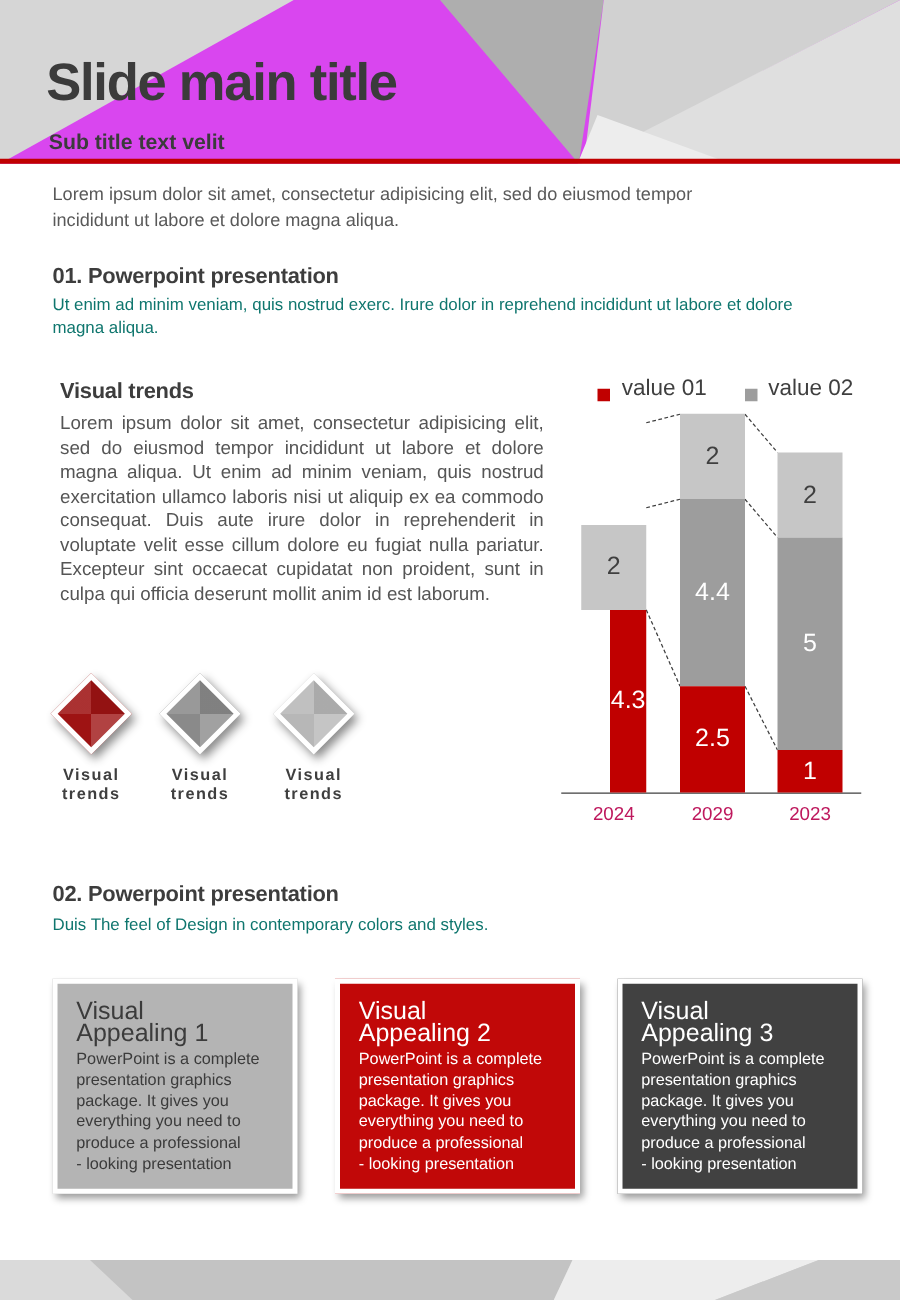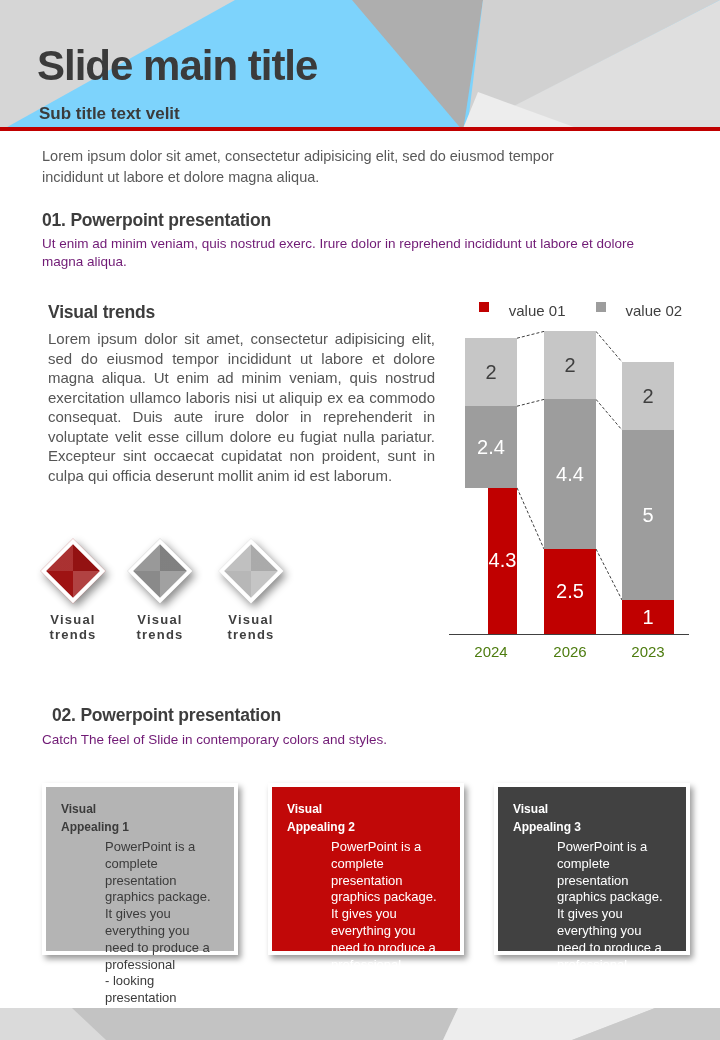--- a/index.html
+++ b/index.html
@@ -1,78 +1,78 @@
 <!DOCTYPE html>
 <html><head>
 <meta charset="utf-8">
 <style>
   html,body{margin:0;padding:0;}
   body{width:720px;height:1040px;position:relative;background:#ffffff;
        font-family:"Liberation Sans",sans-serif;overflow:hidden;}
 
   
-  .header{position:absolute;top:0;left:0;width:720px;height:131px;background:#7dd3fc;overflow:hidden;}
+  .header{position:absolute;top:0;left:0;width:720px;height:131px;background:#d946ef;overflow:hidden;}
   .facet{position:absolute;inset:0;}
   .hf1{background:#d6d6d6;clip-path:polygon(0 0,235px 0,0 131px);}
   .hf2{background:#aeaeae;clip-path:polygon(352px 0,483px 0,463px 131px);}
   .hf3{background:#d1d1d1;clip-path:polygon(483px 0,720px 0,467px 131px);}
   .hf4{background:#dfdfdf;clip-path:polygon(720px 0,720px 131px,465px 131px);}
   .hf5{background:#ededed;clip-path:polygon(462px 131px,585px 131px,478px 92px);}
   .header-title{position:absolute;left:37px;top:42px;font-size:42px;font-weight:bold;
       color:#3b3b3b;letter-spacing:-1px;white-space:nowrap;}
   .header-sub{position:absolute;left:39px;top:104px;font-size:17px;font-weight:bold;color:#3b3b3b;}
   .red-rule{position:absolute;left:0;top:127px;width:720px;height:4px;background:#c00000;}
 
   
   .intro{position:absolute;left:42px;top:146px;width:565px;font-size:14.5px;line-height:21px;color:#595959;}
   .sec-heading{position:absolute;font-size:17.5px;font-weight:bold;color:#3d3d3d;letter-spacing:-0.2px;}
-  .sec-body{position:absolute;font-size:13.5px;line-height:17.5px;color:#701a75;}
+  .sec-body{position:absolute;font-size:13.5px;line-height:17.5px;color:#0f766e;}
   .h01{left:42px;top:210px;}
   .p01{left:42px;top:235px;width:610px;}
   .vt-heading{left:48px;top:302px;}
   .vt-body{position:absolute;left:48px;top:329px;width:387px;font-size:15px;line-height:19.5px;
       color:#555555;text-align:justify;}
 
   
   .chart{position:absolute;left:445px;top:300px;width:255px;}
   .legend{display:flex;justify-content:center;gap:30px;padding-left:16px;height:20px;align-items:center;}
-  .legend-item{display:flex;align-items:flex-start;gap:20px;font-size:15px;color:#3f3f3f;}
+  .legend-item{display:flex;align-items:flex-end;gap:9px;font-size:18px;color:#3f3f3f;}
   .swatch{width:10px;height:10px;display:inline-block;}
   .plot{position:relative;height:304px;margin-top:10px;}
   .bar{position:absolute;bottom:0;width:52px;display:flex;flex-direction:column-reverse;}
   .seg{display:flex;align-items:center;justify-content:center;}
   .seg span{font-size:20px;}
   .axis-line{position:absolute;bottom:-1px;left:4px;width:240px;height:1px;background:#404040;}
   .connector-svg{position:absolute;inset:0;overflow:visible;pointer-events:none;}
   .connector-svg line{stroke:#3f3f3f;stroke-width:1;stroke-dasharray:3 2;}
   .cats{position:relative;height:24px;margin-top:9px;}
-  .cat{position:absolute;transform:translateX(-50%);font-size:15px;color:#4d7c0f;}
+  .cat{position:absolute;transform:translateX(-50%);font-size:15px;color:#be185d;}
 
   
   .diamond-group{position:absolute;top:540px;left:0;width:320px;height:120px;}
   .diamond-item{position:absolute;width:96px;text-align:center;}
   .diamond-outer{filter:drop-shadow(3px 4px 4px rgba(0,0,0,0.45));width:62px;height:62px;margin:0 auto;
       display:flex;align-items:center;justify-content:center;}
   .diamond{width:38px;height:38px;border:4px solid #ffffff;transform:rotate(45deg);position:relative;}
   .diamond::before{content:"";position:absolute;inset:0;
       background:conic-gradient(from 45deg,rgba(255,255,255,0.20) 0 90deg,rgba(255,255,255,0) 90deg 180deg,
                  rgba(255,255,255,0.13) 180deg 270deg,rgba(0,0,0,0.07) 270deg 360deg);}
   .diamond-label{margin:10px auto 0;width:70px;font-size:13px;font-weight:bold;color:#3f3f3f;
       letter-spacing:1.2px;line-height:15px;}
 
   
-  .h02{left:42px;top:705px;margin-left:10px;}
+  .h02{left:42px;top:705px;}
   .p02{left:42px;top:731px;width:620px;}
 
   
   .cards{position:absolute;left:42px;top:783px;width:648px;display:flex;gap:30px;}
   .card{width:196px;height:172px;box-sizing:border-box;border:4px solid #ffffff;
       box-shadow:3px 4px 6px rgba(0,0,0,0.40);padding:13px 15px;}
-  .card-title{font-size:12px;font-weight:bold;line-height:18px;}
-  .card-body{margin-top:3px;font-size:13px;line-height:16.8px;margin-left:44px;}
+  .card-title{font-size:20px;font-weight:normal;line-height:18px;}
+  .card-body{margin-top:3px;font-size:13px;line-height:16.8px;}
 
   
   .footer{position:absolute;left:0;top:1008px;width:720px;height:32px;background:#d3d3d3;overflow:hidden;}
   .ff1{background:#dadada;clip-path:polygon(0 0,78px 0,110px 32px,0 32px);}
   .ff2{background:#c3c3c3;clip-path:polygon(72px 0,458px 0,443px 32px,106px 32px);}
   .ff3{background:#ededed;clip-path:polygon(458px 0,655px 0,572px 32px,443px 32px);}
   .ff4{background:#c9c9c9;clip-path:polygon(655px 0,720px 0,720px 32px,572px 32px);}
 </style>
 </head>
 <body>
@@ -114,23 +114,20 @@
         <line x1="72" y1="8.200000000000017" x2="99" y2="1.3999999999999773"></line>
         <line x1="151" y1="219" x2="177" y2="270"></line>
         <line x1="151" y1="69.39999999999998" x2="177" y2="100"></line>
         <line x1="151" y1="1.3999999999999773" x2="177" y2="32"></line>
       </svg>
     <div class="axis-line"></div>
   <div class="bar" style="left: 20px;">
         <div class="seg" style="height: 146.2px; background: rgb(192, 0, 0); margin-left: 23px;">
           <span style="color: rgb(255, 255, 255);">4.3</span>
         </div>
-        <div class="seg" style="height: 81.6px; background: rgb(157, 157, 157);">
-          <span style="color: rgb(255, 255, 255);">2.4</span>
-        </div>
         <div class="seg" style="height: 68px; background: rgb(198, 198, 198);">
           <span style="color: rgb(63, 63, 63);">2</span>
         </div>
       </div>
       <div class="bar" style="left: 99px;">
         <div class="seg" style="height: 85px; background: rgb(192, 0, 0); text-align: center;">
           <span style="color: rgb(255, 255, 255);">2.5</span>
         </div>
         <div class="seg" style="height: 149.6px; background: rgb(157, 157, 157); text-align: right;">
           <span style="color: rgb(255, 255, 255);">4.4</span>
@@ -146,21 +143,21 @@
         <div class="seg" style="height: 170px; background: rgb(157, 157, 157);">
           <span style="color: rgb(255, 255, 255);">5</span>
         </div>
         <div class="seg" style="height: 68px; background: rgb(198, 198, 198);">
           <span style="color: rgb(63, 63, 63);">2</span>
         </div>
       </div>
     </div>
   <div class="cats">
     <span class="cat" style="left:46px">2024</span>
-    <span class="cat" style="left:125px">2026</span>
+    <span class="cat" style="left:125px">2029</span>
     <span class="cat" style="left:203px">2023</span>
   </div>
 </div>
 
 <div class="diamond-group">
   <div class="diamond-item" style="left:25px;">
     <div class="diamond-outer">
       <div class="diamond" style="background:#9e1313;"></div>
     </div>
     <div class="diamond-label">Visual trends</div>
@@ -173,21 +170,21 @@
   </div>
   <div class="diamond-item" style="left:203px;">
     <div class="diamond-outer">
       <div class="diamond" style="background:#b7b7b7;"></div>
     </div>
     <div class="diamond-label">Visual trends</div>
   </div>
 </div>
 
 <div class="sec-heading h02">02. Powerpoint presentation</div>
-<div class="sec-body p02">Catch The feel of Slide in contemporary colors and styles.</div>
+<div class="sec-body p02">Duis The feel of Design in contemporary colors and styles.</div>
 
 <div class="cards">
   <div class="card" style="background:#b4b4b4;color:#3b3b3b;">
     <div class="card-title">
       <div>Visual</div>
       <div>Appealing 1</div>
     </div>
     <div class="card-body">
       <div>PowerPoint is a complete presentation graphics package. It gives you everything you need to produce a professional</div>
       <div>- looking presentation</div>

